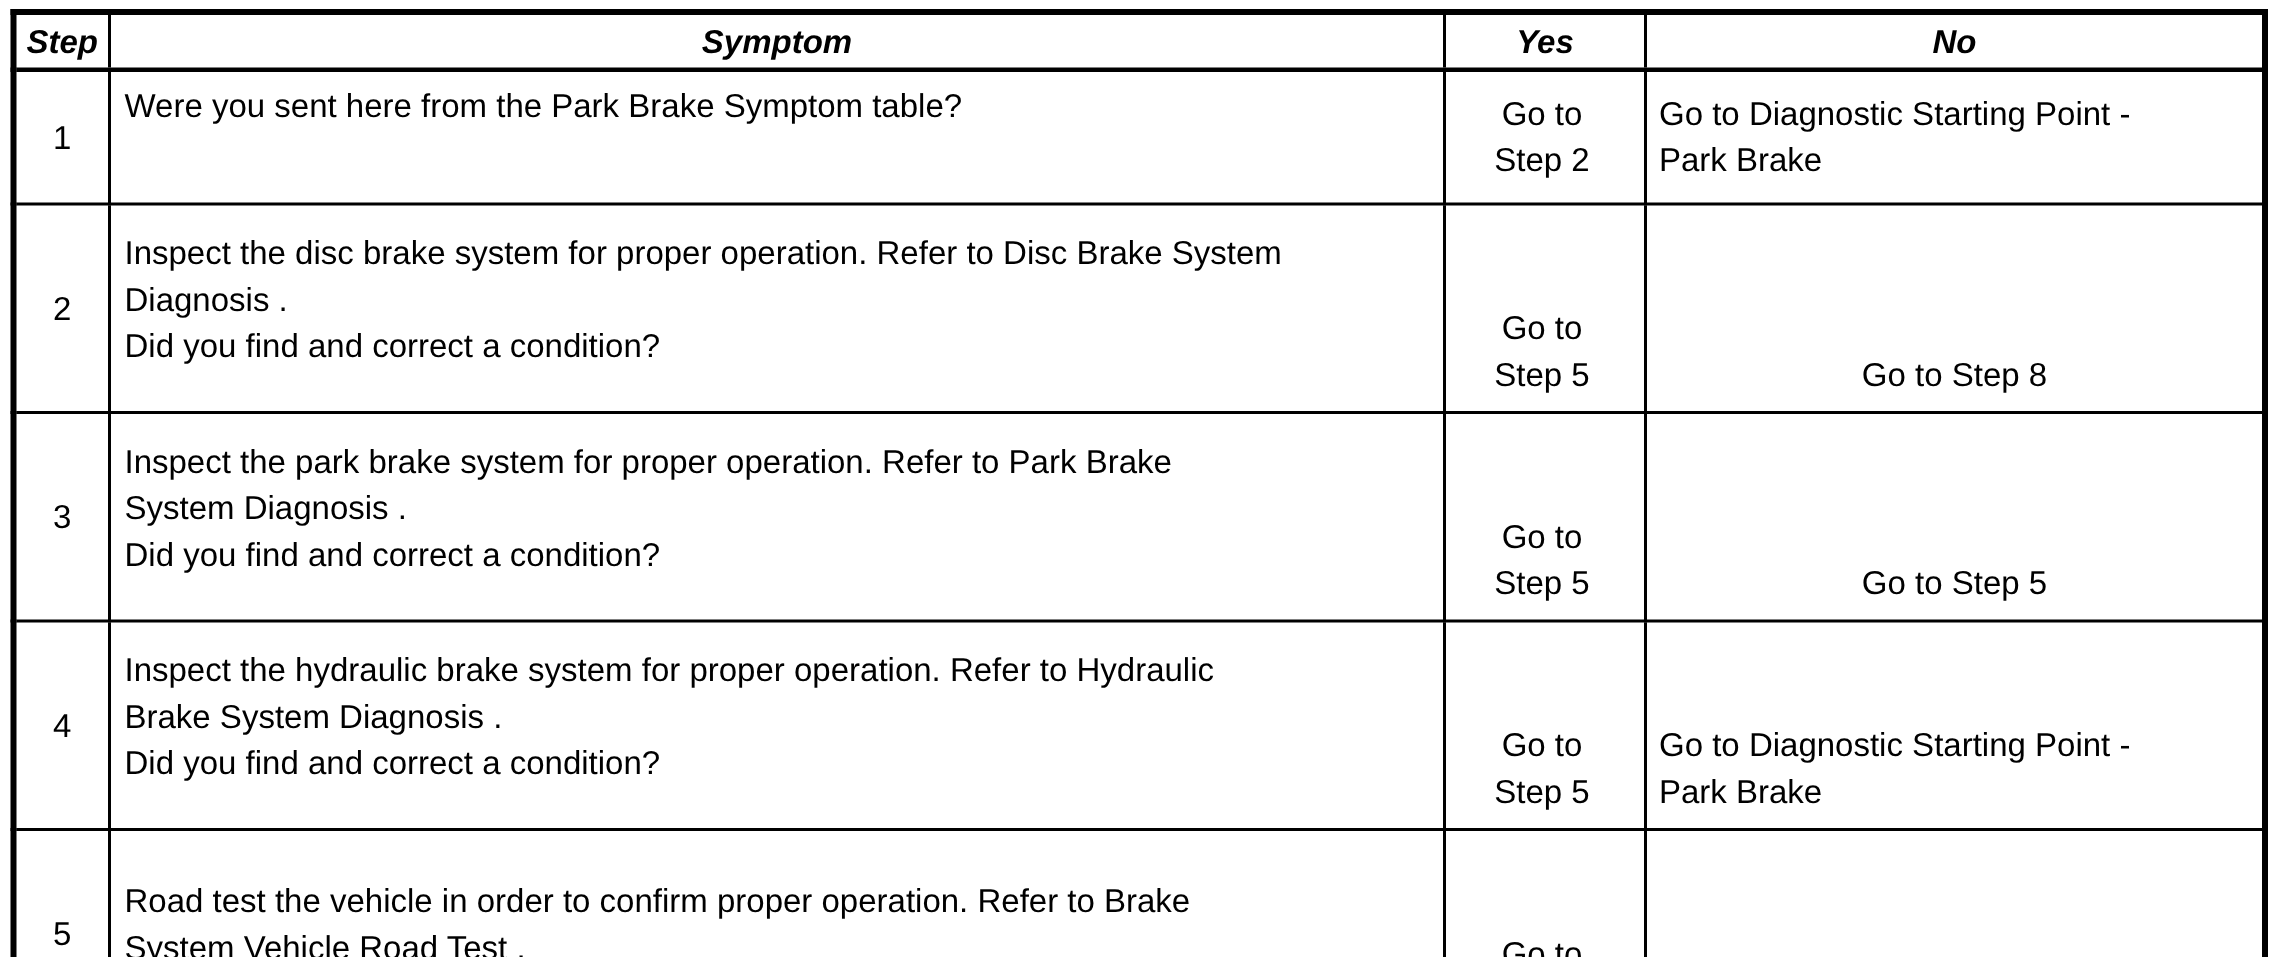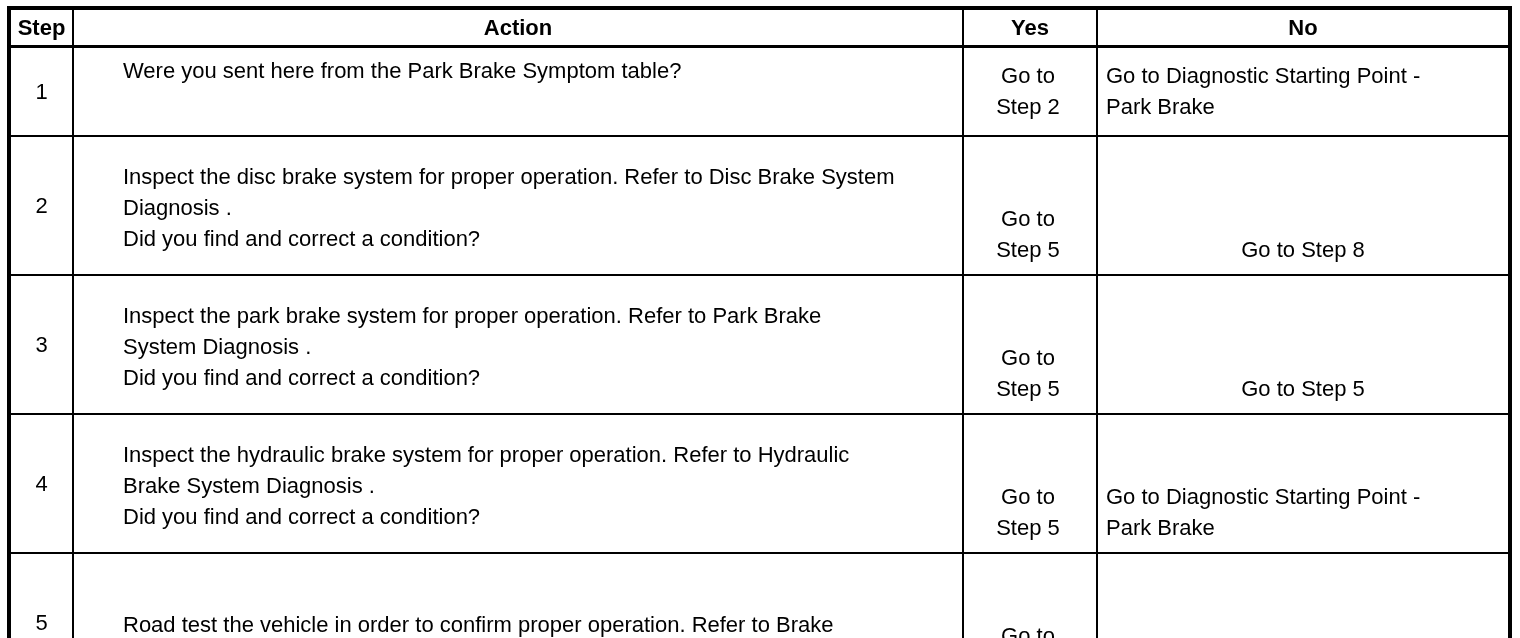--- a/index.html
+++ b/index.html
@@ -31,35 +31,35 @@
     line-height: 31px;
     overflow: hidden;
   }
   thead th {
     height: 33px;
     font-weight: bold;
     text-align: center;
     vertical-align: middle;
     padding: 1px 2px;
     border-bottom: 3px solid #000000;
+    font-style: italic;
   }
   td.step {
     text-align: center;
     vertical-align: middle;
     padding: 0;
   }
   td.action {
     vertical-align: top;
     padding: 7px 8px 8px 9px;
   }
   .aflex {
     display: flex;
     flex-direction: column;
-    justify-content: flex-end;
-    margin-left: 40px;
+    justify-content: center;
   }
   .aflex.tall { height: 110px; }
   .pre { white-space: pre-line; }
 
   td.yes {
     text-align: center;
     vertical-align: bottom;
     padding: 4px 8px 9px 4px;
   }
   td.no {
@@ -85,21 +85,21 @@
   <table class="diag">
     <colgroup>
       <col class="c-step">
         <col class="c-action">
         <col class="c-yes">
         <col class="c-no">
     </colgroup>
     <thead>
       <tr>
         <th>Step</th>
-        <th>Action</th>
+        <th>Symptom</th>
         <th>Yes</th>
         <th>No</th>
       </tr>
     </thead>
     <tbody>
       <tr class="r-first">
         <td class="step">1</td>
         <td class="action">
           <div class="aflex">
             <div class="pre">Were you sent here from the Park Brake Symptom table?</div>

